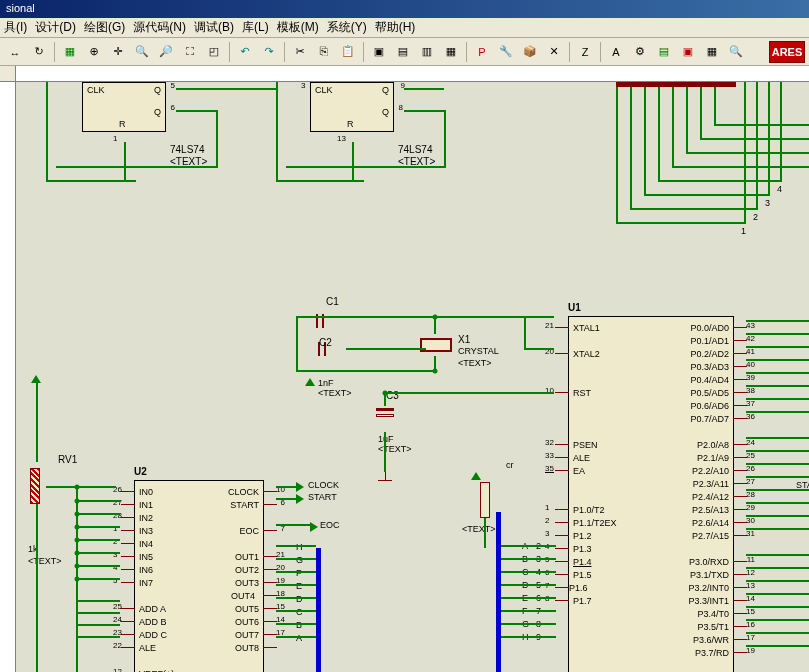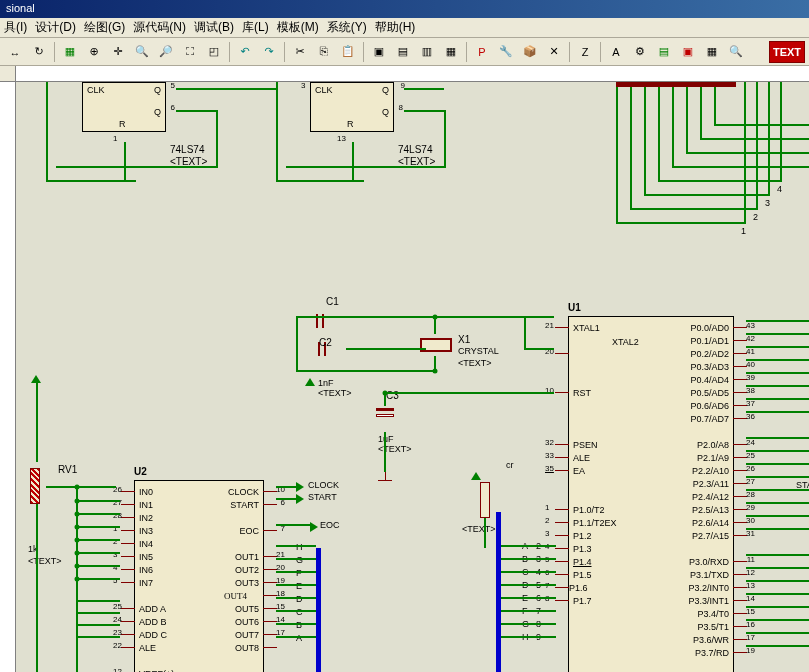--- a/index.html
+++ b/index.html
@@ -91,21 +91,21 @@
   <div class="tsep"></div>
   <div class="tbtn">Z</div>
   <div class="tsep"></div>
   <div class="tbtn">A</div>
   <div class="tbtn">⚙</div>
   <div class="tbtn" style="color:#008000">▤</div>
   <div class="tbtn" style="color:#c00000">▣</div>
   <div class="tbtn">▦</div>
   <div class="tbtn">🔍</div>
   <div style="flex:1"></div>
-  <div class="tbtn" style="width:36px;background:#c00000;color:#fff;font-weight:bold;border:1px solid #800000">TEXT</div>
+  <div class="tbtn" style="width:36px;background:#c00000;color:#fff;font-weight:bold;border:1px solid #800000">ARES</div>
 </div>
 
 <div class="canvas-wrap">
   <div class="corner"></div>
   <div class="ruler-h"></div>
   <div class="ruler-v"></div>
 
   <div class="canvas">
 
     <div class="chip" style="left:66px; top:0; width:84px; height:50px;">
@@ -172,21 +172,21 @@
     <span class="net-lbl" style="left:737px; top:130px">2</span>
     <span class="net-lbl" style="left:749px; top:116px">3</span>
     <span class="net-lbl" style="left:761px; top:102px">4</span>
 
     <div class="wire" style="left:600px; top:0; width:120px; height:5px; background:#800000"></div>
 
     <div class="chip" style="left:552px; top:234px; width:166px; height:360px;">
         <span class="pin-label" style="left: 4px; top: 6px;">XTAL1</span>
         <div class="pin-stub" style="left: -14px; top: 10px; width: 14px; height: 1px;"></div>
         <span class="pin-num" style="left: -24px; top: 4px;">21</span>
-        <span class="pin-label" style="left: 4px; top: 20px; margin-left: 39px;">XTAL2</span>
+        <span class="pin-label" style="left: 4px; top: 32px;">XTAL2</span>
         <div class="pin-stub" style="left: -14px; top: 36px; width: 14px; height: 1px;"></div>
         <span class="pin-num" style="left: -24px; top: 30px;">20</span>
         <span class="pin-label" style="left: 4px; top: 71px;">RST</span>
         <div class="pin-stub" style="left: -14px; top: 75px; width: 14px; height: 1px;"></div>
         <span class="pin-num" style="left: -24px; top: 69px;">10</span>
         <span class="pin-label" style="left: 4px; top: 123px;">PSEN</span>
         <div class="pin-stub" style="left: -14px; top: 127px; width: 14px; height: 1px;"></div>
         <span class="pin-num" style="left: -24px; top: 121px;">32</span>
         <span class="pin-label" style="left: 4px; top: 136px;">ALE</span>
         <div class="pin-stub" style="left: -14px; top: 140px; width: 14px; height: 1px;"></div>
@@ -344,21 +344,21 @@
         <span class="pin-num" style="right: -22px; top: 43px;">7</span>
         <span class="pin-label" style="right: 4px; top: 71px;">OUT1</span>
         <div class="pin-stub" style="right: -14px; top: 75px; width: 14px; height: 1px;"></div>
         <span class="pin-num" style="right: -22px; top: 69px;">21</span>
         <span class="pin-label" style="right: 4px; top: 84px;">OUT2</span>
         <div class="pin-stub" style="right: -14px; top: 88px; width: 14px; height: 1px;"></div>
         <span class="pin-num" style="right: -22px; top: 82px;">20</span>
         <span class="pin-label" style="right: 4px; top: 97px;">OUT3</span>
         <div class="pin-stub" style="right: -14px; top: 101px; width: 14px; height: 1px;"></div>
         <span class="pin-num" style="right: -22px; top: 95px;">19</span>
-        <span class="pin-label" style="right: 16px; top: 110px; font-family: Liberation Serif, serif;">OUT4</span>
+        <span class="pin-label" style="right: 8px; top: 110px;">OUT4</span>
         <div class="pin-stub" style="right: -14px; top: 114px; width: 14px; height: 1px;"></div>
         <span class="pin-num" style="right: -22px; top: 108px;">18</span>
         <span class="pin-label" style="right: 4px; top: 123px;">OUT5</span>
         <div class="pin-stub" style="right: -14px; top: 127px; width: 14px; height: 1px;"></div>
         <span class="pin-num" style="right: -22px; top: 121px;">15</span>
         <span class="pin-label" style="right: 4px; top: 136px;">OUT6</span>
         <div class="pin-stub" style="right: -14px; top: 140px; width: 14px; height: 1px;"></div>
         <span class="pin-num" style="right: -22px; top: 134px;">14</span>
         <span class="pin-label" style="right: 4px; top: 149px;">OUT7</span>
         <div class="pin-stub" style="right: -14px; top: 153px; width: 14px; height: 1px;"></div>
@@ -388,21 +388,21 @@
       <div style="position:absolute; left:-2px; top:6px; width:18px; height:3px; background:#fff; border:1px solid #800000"></div>
     </div>
     <span class="comp-val" style="left:362px; top:352px">1uF</span>
     <span class="comp-val" style="left:362px; top:362px">&lt;TEXT&gt;</span>
 
     <span class="comp-name" style="left:442px; top:252px">X1</span>
     <div style="position:absolute; left:404px; top:256px; width:32px; height:14px; border:2px solid #800000; background:#f0eacc"></div>
     <span class="comp-val" style="left:442px; top:264px">CRYSTAL</span>
     <span class="comp-val" style="left:442px; top:276px">&lt;TEXT&gt;</span>
 
-    <span class="comp-name" style="left:42px; top:382px">RV1</span>
+    <span class="comp-name" style="left:42px; top:372px">RV1</span>
     <div style="position:absolute; left:14px; top:386px; width:10px; height:36px; background:repeating-linear-gradient(45deg,#c00000,#c00000 2px,#f0eacc 2px,#f0eacc 4px); border:1px solid #800000"></div>
     <span class="comp-val" style="left:12px; top:462px">1k</span>
     <span class="comp-val" style="left:12px; top:474px">&lt;TEXT&gt;</span>
 
     <span class="net-lbl" style="left:292px; top:398px">CLOCK</span>
     <span class="net-lbl" style="left:292px; top:410px">START</span>
     <span class="net-lbl" style="left:304px; top:438px">EOC</span>
     <span class="comp-val" style="left:446px; top:442px">&lt;TEXT&gt;</span>
 
     <span class="net-lbl" style="left:490px; top:378px;">cr</span>

